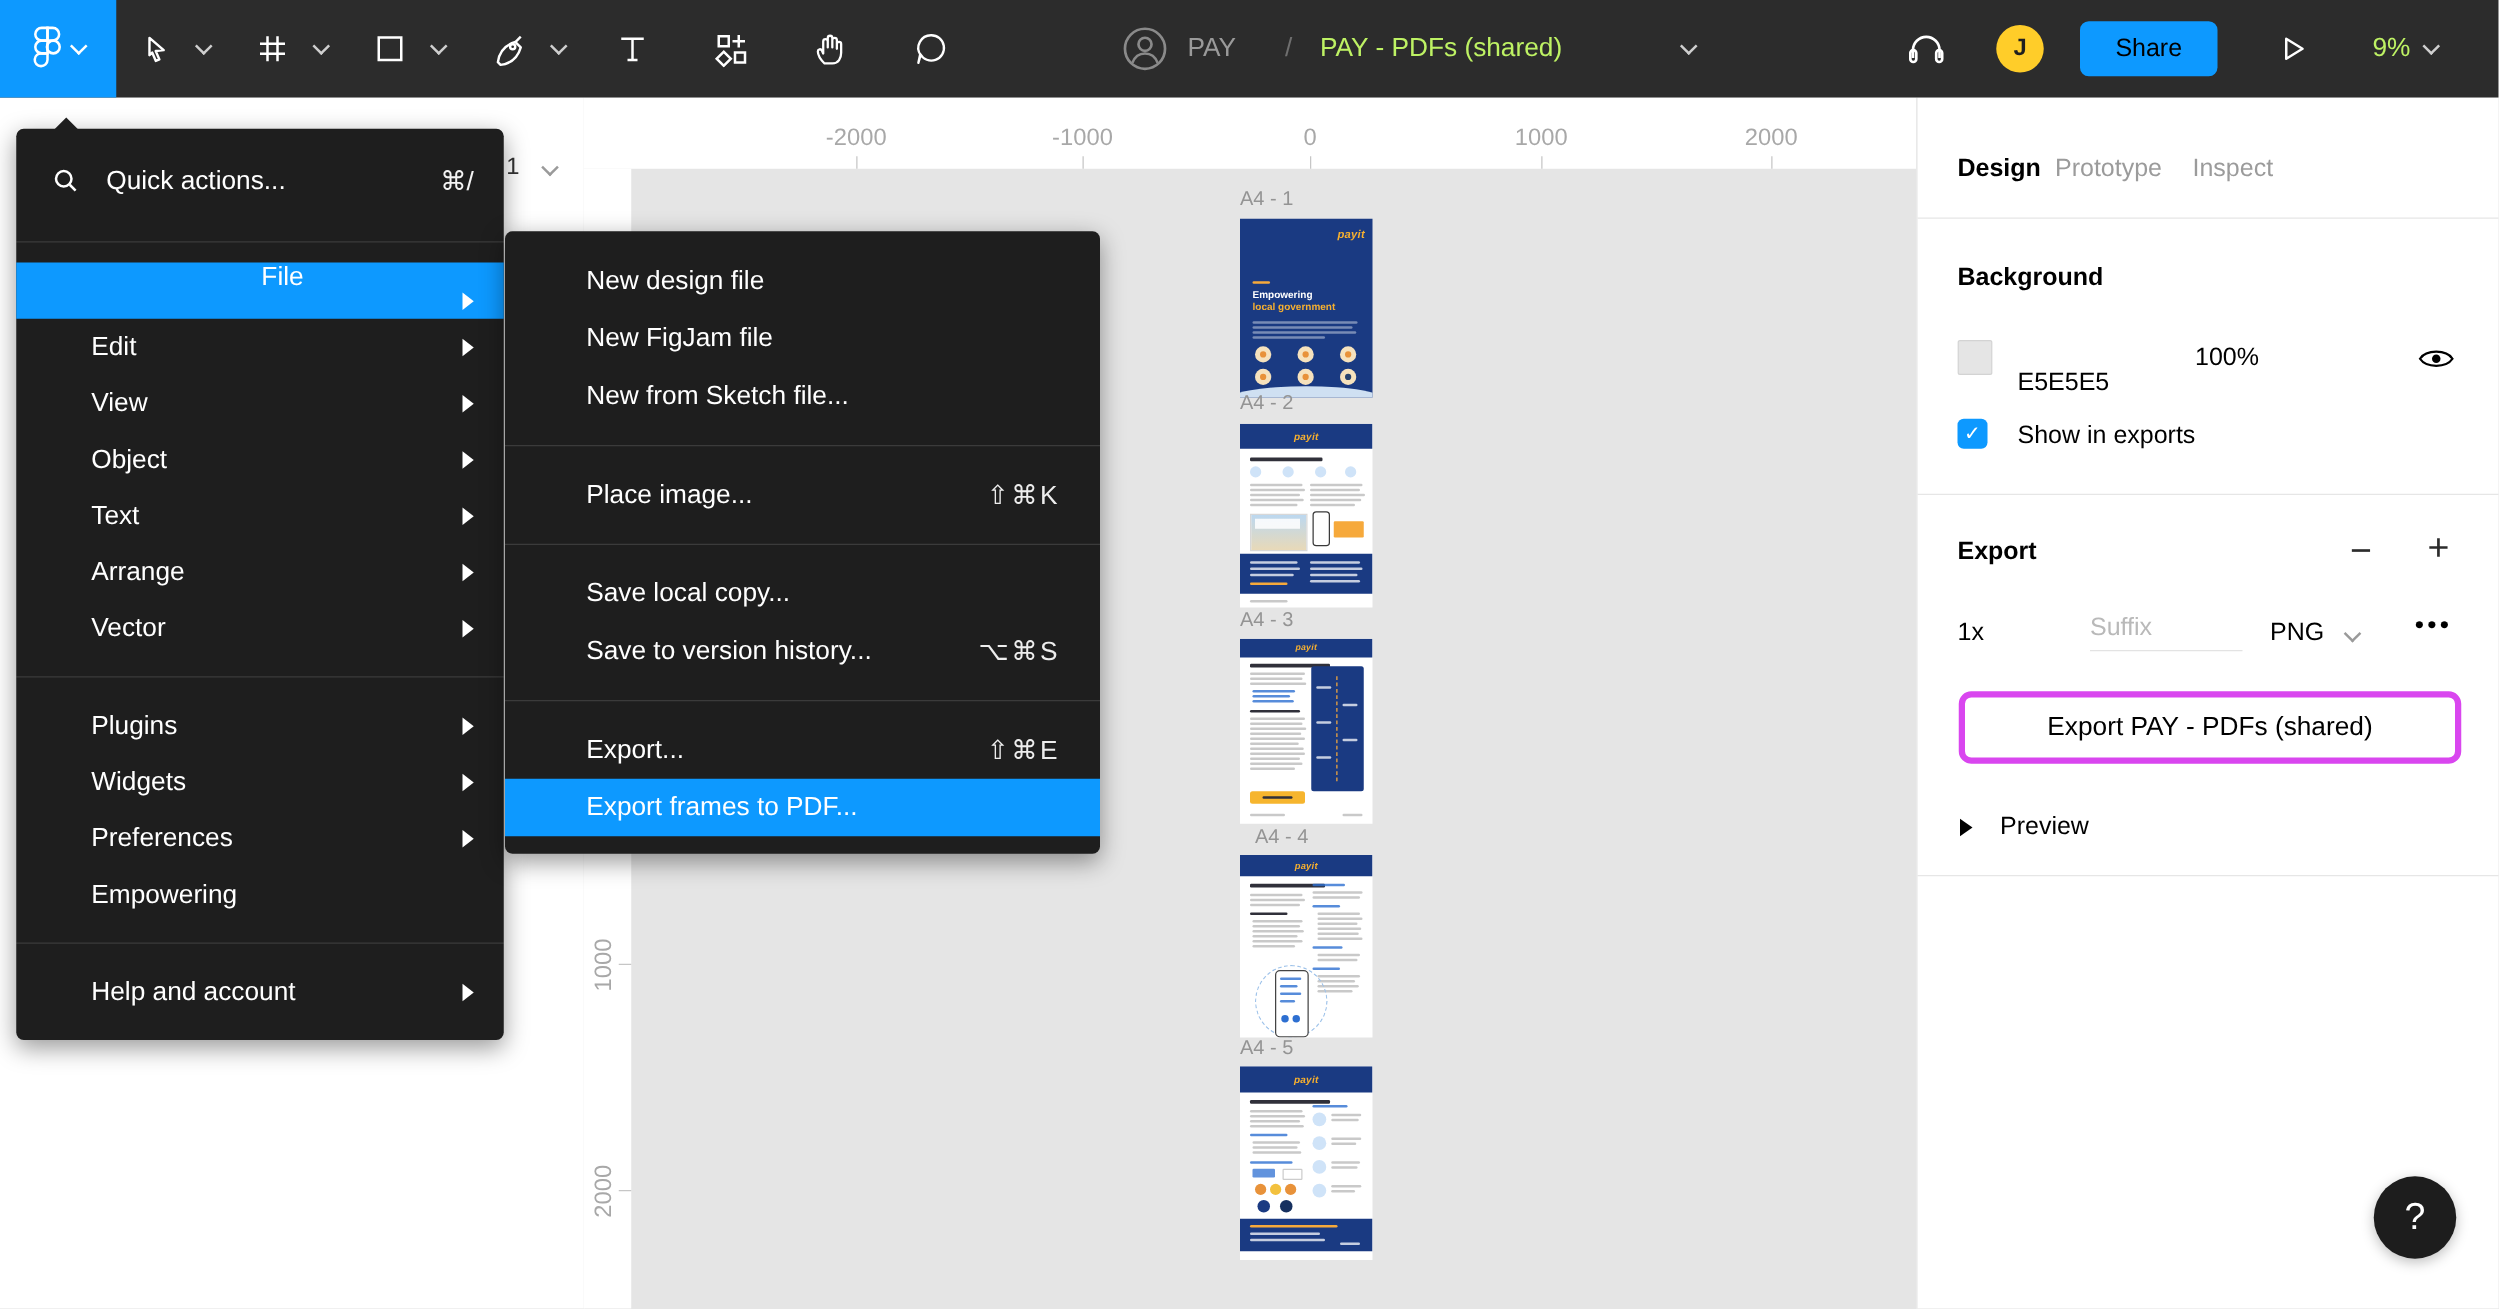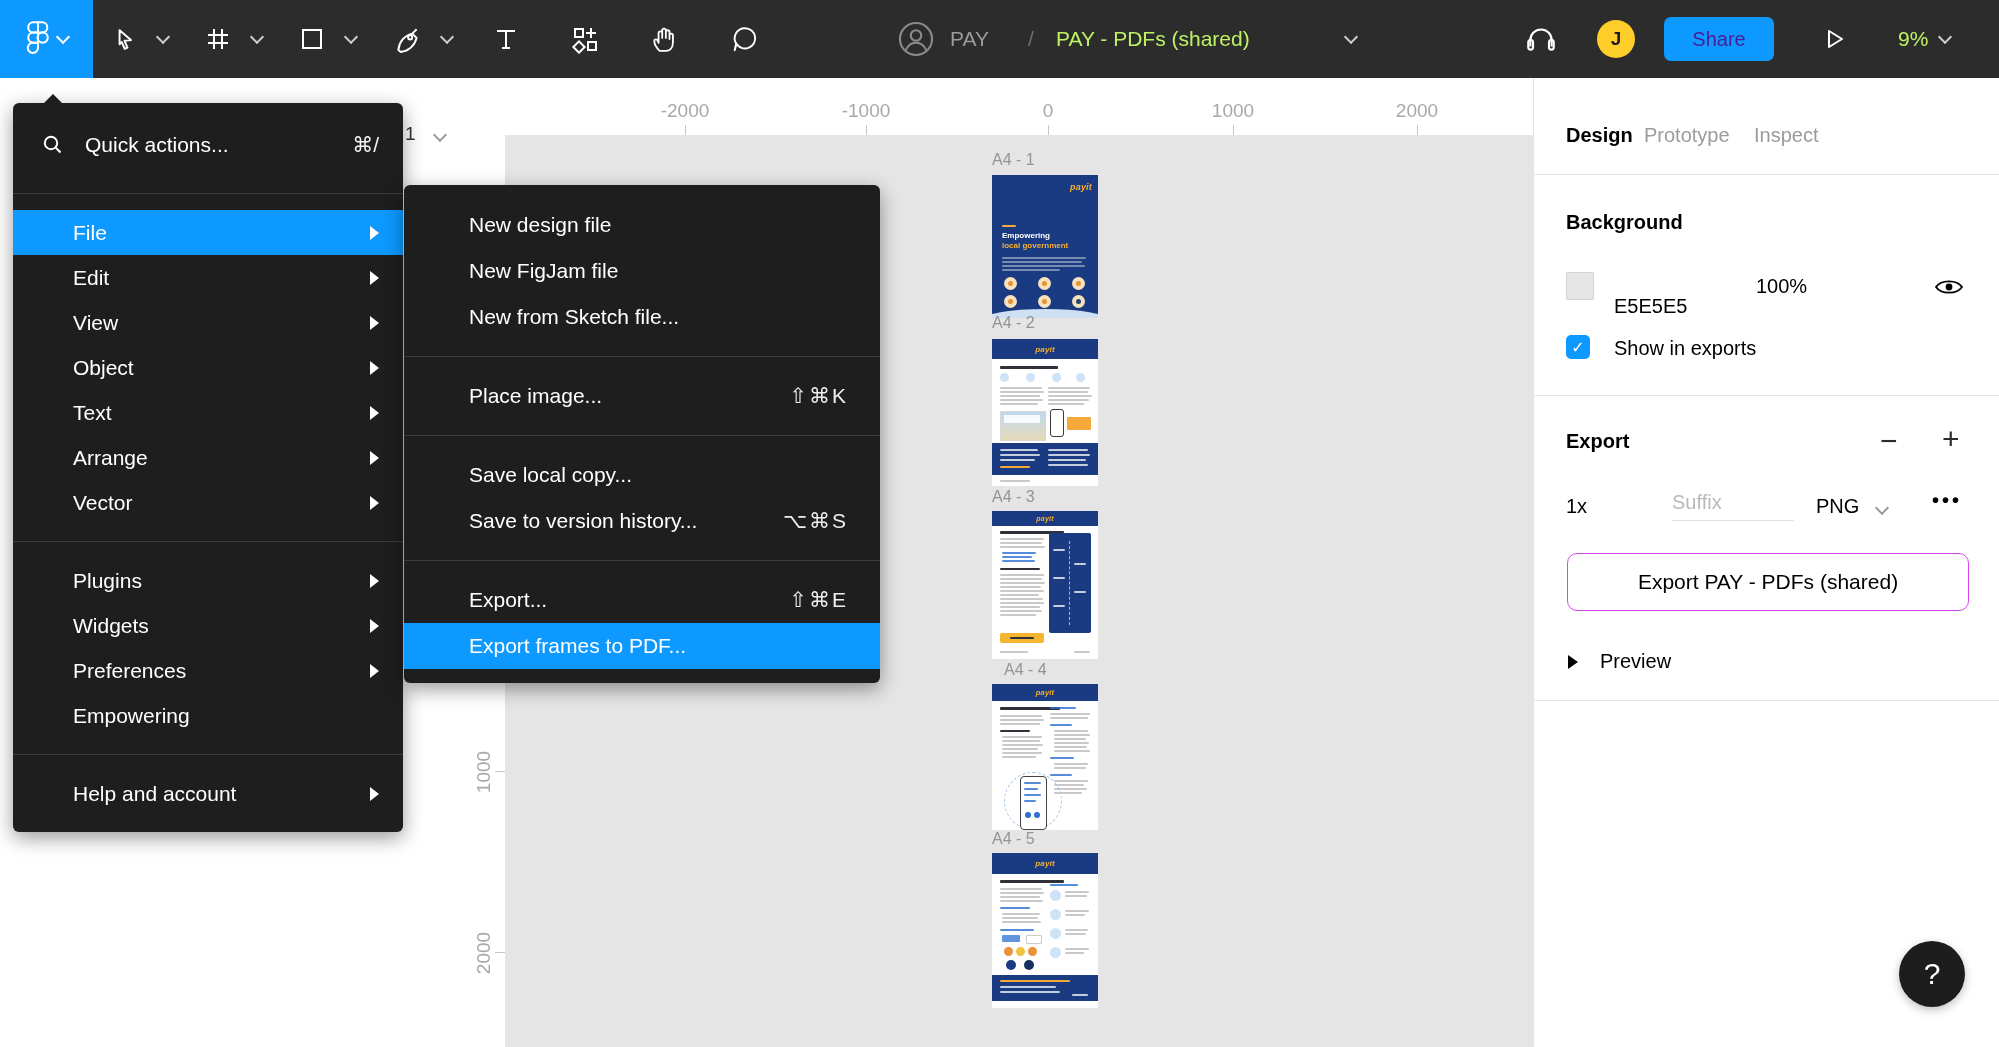--- a/index.html
+++ b/index.html
@@ -8,21 +8,21 @@
   .abs{position:absolute;}
 
   
   .toolbar{left:0;top:0;width:1999px;height:78px;background:#2c2c2c;z-index:40;}
   .figma-btn{left:0;top:0;width:93px;height:78px;background:#0d99ff;display:flex;align-items:center;justify-content:center;gap:7px;cursor:pointer;}
   .tool{top:0;height:78px;display:flex;align-items:center;}
   .chev{display:inline-block;width:8px;height:8px;border-right:2px solid #cfcfcf;border-bottom:2px solid #cfcfcf;transform:rotate(45deg);margin-top:-4px;}
   .chev.white{border-color:#fff;}
   .ttl{color:#bef264;font-size:21px;}
   .ttl.dim{color:#9a9a9a;}
-  .share-btn{left:1664px;top:17px;width:110px;height:44px;background:#0d99ff;border-radius:7px;color:#4c1d95;font-size:20px;font-weight:500;display:flex;align-items:center;justify-content:center;cursor:pointer;}
+  .share-btn{left:1664px;top:17px;width:110px;height:44px;background:#0d99ff;border-radius:7px;color:#000000;font-size:20px;font-weight:500;display:flex;align-items:center;justify-content:center;cursor:pointer;}
   .avatar{left:1597px;top:20px;width:38px;height:38px;border-radius:50%;background:#ffcd29;color:#1f1f1f;font-size:19px;font-weight:600;display:flex;align-items:center;justify-content:center;}
   svg.icon{display:block;}
 
   
   .layers-panel{left:0;top:78px;width:467px;height:969px;background:#ffffff;border-right:1px solid #e3e3e3;z-index:5;}
   .canvas{left:467px;top:78px;width:1066px;height:969px;background:#e5e5e5;z-index:1;}
   .hruler{left:467px;top:78px;width:1066px;height:57px;background:#ffffff;z-index:6;}
   .vruler{left:467px;top:135px;width:38px;height:912px;background:#ffffff;z-index:6;}
   .rlab{position:absolute;color:#a8a8a8;font-size:19px;}
   .tick-v{position:absolute;width:1px;height:10px;background:#c6c6c6;bottom:0;}
@@ -33,30 +33,30 @@
   .insp-divider{position:absolute;left:0;width:466px;height:1px;background:#e6e6e6;}
   .tab{position:absolute;top:46px;font-size:20px;color:#9b9b9b;cursor:pointer;}
   .tab.active{color:#000;font-weight:600;}
   .sec-title{position:absolute;left:32px;font-size:20px;font-weight:700;color:#000;}
   .insp-text{position:absolute;font-size:20px;color:#000;}
   .swatch{position:absolute;left:32px;width:26px;height:26px;background:#e5e5e5;border:1px solid rgba(0,0,0,.08);border-radius:2px;cursor:pointer;}
   .checkbox{position:absolute;left:32px;width:24px;height:24px;background:#0d99ff;border-radius:5px;color:#fff;font-size:16px;font-weight:700;display:flex;align-items:center;justify-content:center;cursor:pointer;}
   .pm{position:absolute;font-size:30px;color:#2c2c2c;font-weight:400;cursor:pointer;line-height:1;}
   .suffix-input{position:absolute;left:138px;top:413px;width:122px;border:none;outline:none;border-bottom:1px solid #e3e3e3;font-size:20px;color:#333;background:transparent;padding:0 0 6px 0;font-family:inherit;}
   .suffix-input::placeholder{color:#b9b9b9;}
-  .export-btn{position:absolute;left:33px;top:475px;width:402px;height:58px;border:1px solid #d946ef;border-radius:10px;background:#fff;font-size:21px;color:#000;display:flex;align-items:center;justify-content:center;cursor:pointer;font-family:inherit;}
+  .export-btn{position:absolute;left:33px;top:475px;width:402px;height:58px;border:5px solid #d946ef;border-radius:10px;background:#fff;font-size:21px;color:#000;display:flex;align-items:center;justify-content:center;cursor:pointer;font-family:inherit;}
   .tri-right{display:inline-block;width:0;height:0;border-top:7px solid transparent;border-bottom:7px solid transparent;border-left:9px solid #000;}
   .help-btn{left:1899px;top:941px;width:66px;height:66px;border-radius:50%;background:#1d1d1d;color:#fff;font-size:30px;display:flex;align-items:center;justify-content:center;cursor:pointer;box-shadow:0 3px 10px rgba(0,0,0,.25);z-index:20;}
 
   
   .menu{left:13px;top:103px;width:390px;background:#1e1e1e;border-radius:6px;box-shadow:0 6px 20px rgba(0,0,0,.4);z-index:100;color:#fff;padding-bottom:16px;}
   .menu:before{content:"";position:absolute;top:-9px;left:30px;width:0;height:0;border-left:10px solid transparent;border-right:10px solid transparent;border-bottom:10px solid #1e1e1e;}
   .menu-row{height:45px;display:flex;align-items:center;padding:0 24px 0 60px;font-size:21px;cursor:pointer;position:relative;}
   .menu-row .arrow{margin-left:auto;width:0;height:0;border-top:7px solid transparent;border-bottom:7px solid transparent;border-left:9px solid #fff;}
-  .menu-row.sel{background:#0d99ff;}
+  .menu-row.sel{background:#0d99ff;flex-direction:column;}
   .menu-sep{height:1px;background:rgba(255,255,255,.13);margin:16px 0;}
   .quick-row{height:64px;display:flex;align-items:center;padding:10px 24px 0 28px;gap:20px;font-size:21px;color:#fff;cursor:pointer;}
   .quick-sc{margin-left:auto;color:#fff;opacity:.95;}
 
   .submenu{left:404px;top:185px;width:476px;background:#1e1e1e;border-radius:6px;box-shadow:0 6px 20px rgba(0,0,0,.4);z-index:101;color:#fff;padding:17px 0 14px 0;}
   .sub-row{height:46px;display:flex;align-items:center;padding:0 32px 0 65px;font-size:21px;cursor:pointer;}
   .sub-row .sc{margin-left:auto;color:#fff;opacity:.92;letter-spacing:2px;}
   .sub-row.hl{background:#0d99ff;}
 
   

